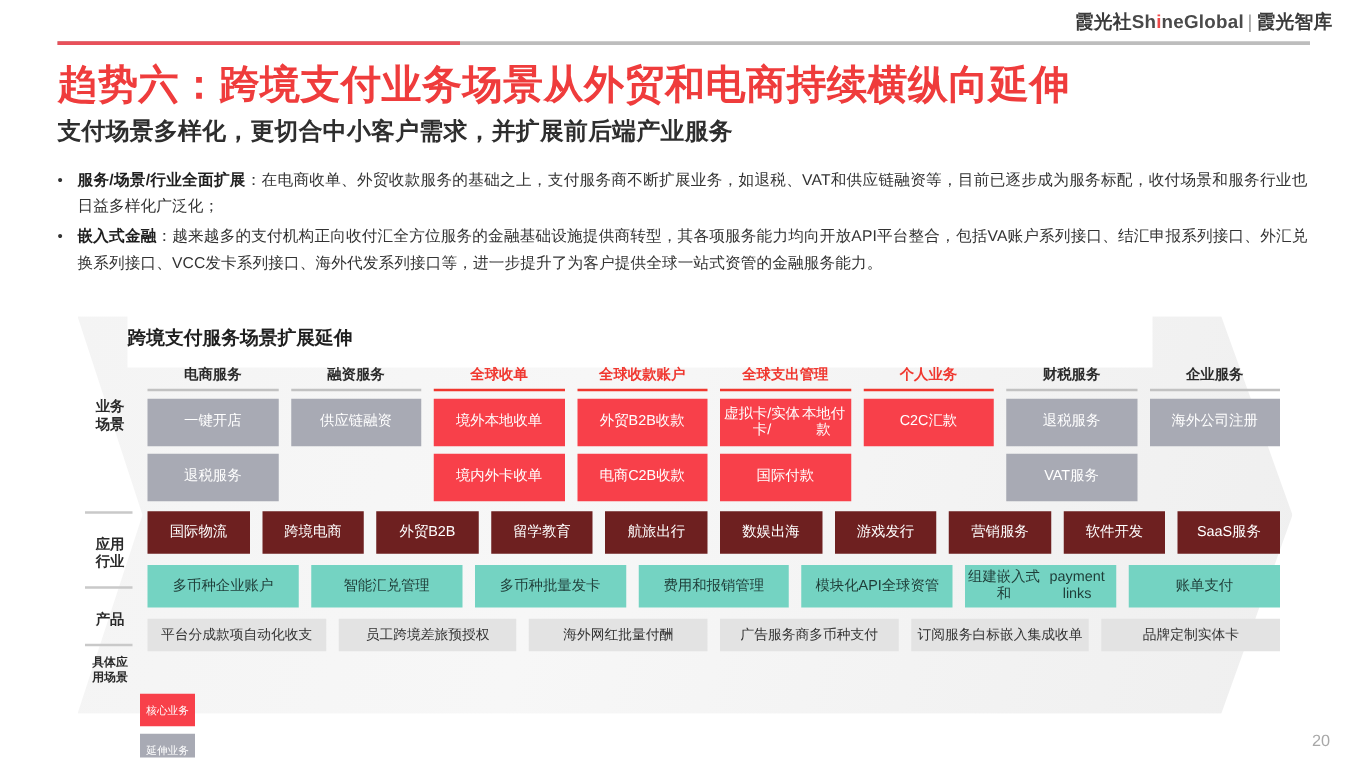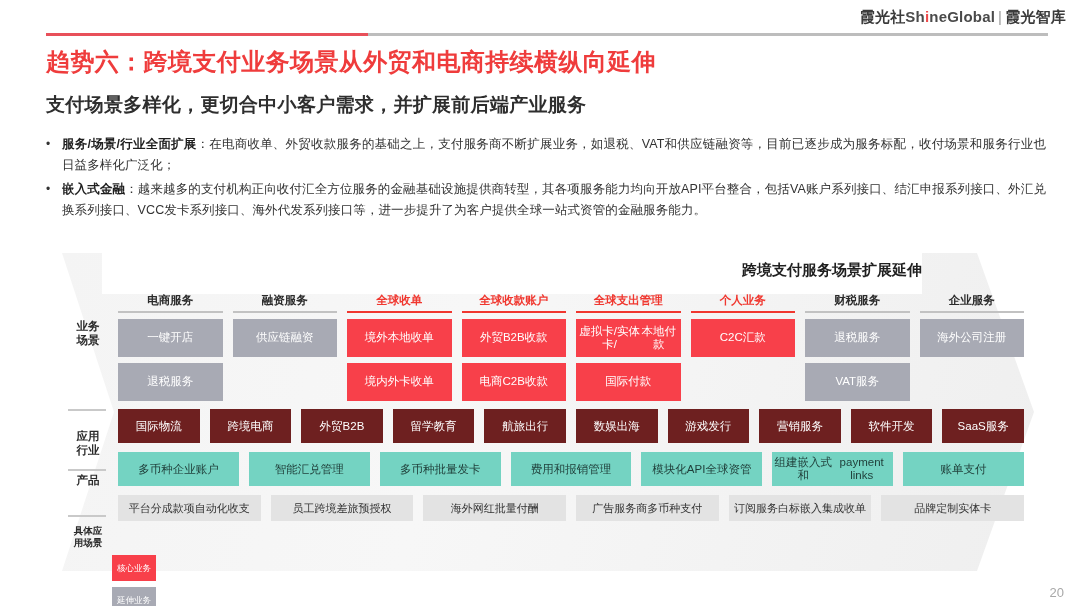--- a/index.html
+++ b/index.html
@@ -19,21 +19,21 @@
   }
   .brand .latin { font-weight:600; color:#4a4a4a; }
   .brand .hl { color:#ef4b4b; }
   .brand .bar { color:#9a9a9a; font-weight:400; padding:0 3px; }
 
   .rule { position:absolute; top:33px; left:46px; width:1002px; height:3px; background:#bdbdbd; }
   .rule-red { position:absolute; top:33px; left:46px; width:322px; height:3px; background:#e8505a; }
 
   .title {
     position:absolute; top:46px; left:46px;
-    font-size:24px; font-weight:700; color:#ef3c3c; letter-spacing:.4px;
+    font-size:32px; font-weight:700; color:#ef3c3c; letter-spacing:.4px;
   }
   .subtitle {
     position:absolute; top:92px; left:46px;
     font-size:19px; font-weight:700; color:#2e2e2e; letter-spacing:.3px;
   }
 
   
   .bullets { position:absolute; top:134px; left:46px; width:1000px; }
   .bullet { display:flex; margin-bottom:3px; }
   .bullet .dot {
@@ -52,21 +52,21 @@
     position:absolute; inset:0;
     background:linear-gradient(105deg,#f4f4f4 0%,#f7f7f7 40%,#efefef 100%);
     clip-path: polygon(0 0, 915px 0, 972px 159px, 915px 318px, 0 318px, 52px 159px);
   }
   .inner-white {
     position:absolute; left:40px; top:-3px; width:820px; height:44px;
     background:#ffffff;
   }
   .dg-title2 {
     position:absolute; left:40px; top:8px; width:820px;
-    text-align:right; font-size:15px; font-weight:700; color:#1f1f1f;
+    text-align:left; font-size:15px; font-weight:700; color:#1f1f1f;
     z-index:3;
   }
 
   
   .rowlabels { position:absolute; left:-2px; top:48px; width:56px; }
   .rlab {
     position:absolute; width:56px; text-align:center;
     font-size:11.5px; font-weight:700; color:#2a2a2a; line-height:14px;
   }
   .rlab.small { font-size:9.5px; line-height:12px; }
@@ -154,21 +154,21 @@
 
     <div class="rowlabels" id="rowlabels">
         <div class="rlab" style="top: 18px;">
           <div>业务</div>
           <div>场景</div>
         </div>
         <div class="rlab" style="top: 128px;">
           <div>应用</div>
           <div>行业</div>
         </div>
-        <div class="rlab" style="top: 172px;">
+        <div class="rlab" style="top: 188px;">
           <div>产品</div>
         </div>
         <div class="rlab small" style="top: 224px;">
           <div>具体应</div>
           <div>用场景</div>
         </div>
         <div class="rsep" style="top: 108px;"></div>
         <div class="rsep" style="top: 168px;"></div>
         <div class="rsep" style="top: 214px;"></div>
       </div>

